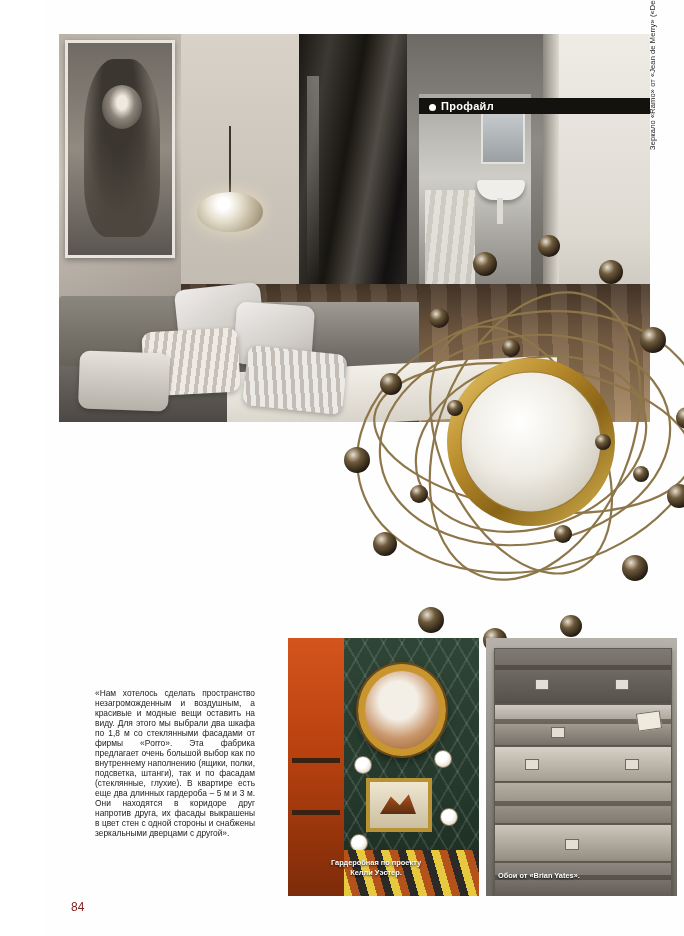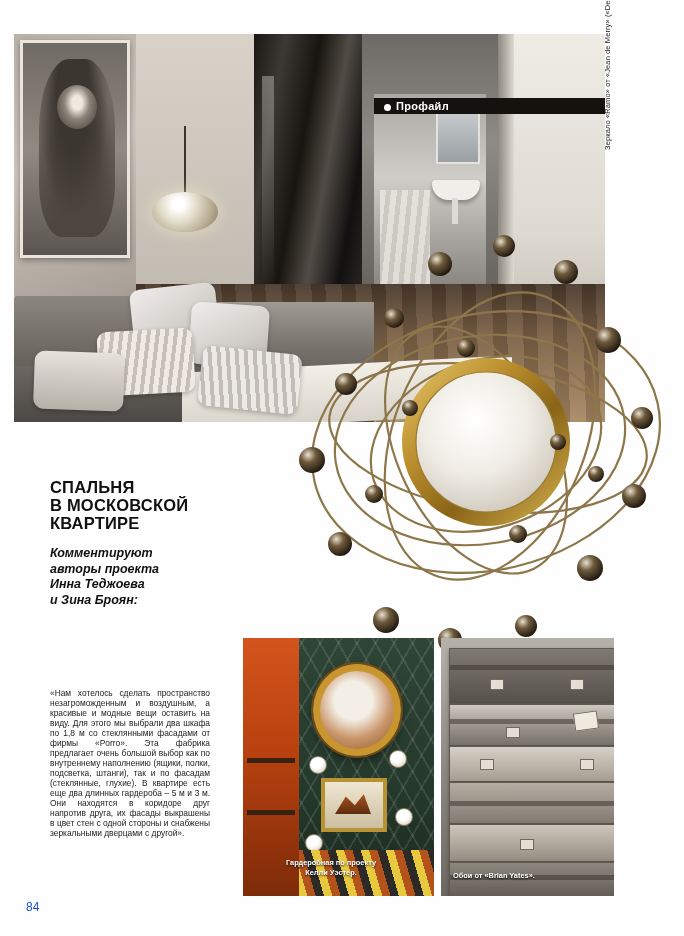--- a/index.html
+++ b/index.html
@@ -12,20 +12,21 @@
     background: #ffffff;
     font-family: "Liberation Sans", sans-serif;
     overflow: hidden;
     position: relative;
   }
 
   .page {
     position: absolute;
     inset: 0;
     background: #fefefe;
+    margin-left: 45px;
   }
 
   
   .photo-bedroom {
     position: absolute;
     left: 14px;
     top: 34px;
     width: 591px;
     height: 388px;
     overflow: hidden;
@@ -281,21 +282,21 @@
     color:#fff;font-size:7.4px;line-height:10px;font-weight:700;
     text-shadow:0 1px 2px rgba(0,0,0,.9);
     text-align:center;
   }
 
   
   .photo-suitcases {
     position: absolute;
     left: 441px;
     top: 638px;
-    width: 173px;
+    width: 191px;
     height: 258px;
     overflow: hidden;
     background: #8f8c87;
   }
   .sc-bg{
     position:absolute;inset:0;
     background:linear-gradient(180deg,#b6b2ab 0%, #8e8a83 50%, #6d6962 100%);
   }
   .case{
     position:absolute;left:8px;width:176px;
@@ -324,21 +325,21 @@
     color:#fff;font-size:7.4px;font-weight:700;
     text-shadow:0 1px 2px rgba(0,0,0,.9);
   }
 
   
   .page-number {
     position: absolute;
     left: 26px;
     bottom: 22px;
     font-size: 12px;
-    color: #1d4ed8;
+    color: #7f1d1d;
     font-weight: 400;
   }
 </style>
 </head>
 <body>
 
 <div class="page">
 
   <div class="photo-bedroom">
     <div class="bd-wall-left"></div>
@@ -426,33 +427,20 @@
       <circle cx="236" cy="398" r="11" fill="url(#bead)"></circle>
       <circle cx="160" cy="412" r="12" fill="url(#bead)"></circle>
       <circle cx="84" cy="266" r="9" fill="url(#bead)"></circle>
       <circle cx="268" cy="214" r="8" fill="url(#bead)"></circle>
       <circle cx="120" cy="180" r="8" fill="url(#bead)"></circle>
       <circle cx="228" cy="306" r="9" fill="url(#bead)"></circle>
       <circle cx="306" cy="246" r="8" fill="url(#bead)"></circle>
     </g>
   </svg>
 
-  <div class="headline">
-    <h1>
-      <span>СПАЛЬНЯ</span><br>
-      <span>В МОСКОВСКОЙ</span><br>
-      <span>КВАРТИРЕ</span>
-    </h1>
-    <div class="sub">
-      <span>Комментируют</span><br>
-      <span>авторы проекта</span><br>
-      <span>Инна Теджоева</span><br>
-      <span>и Зина Броян:</span>
-    </div>
-  </div>
 
   <div class="body-col">
     <p>«Нам хотелось сделать пространство незагроможденным и воздушным, а красивые и модные вещи оставить на виду. Для этого мы выбрали два шкафа по 1,8 м со стеклянными фасадами от фирмы «Рorro». Эта фабрика предлагает очень большой выбор как по внутреннему наполнению (ящики, полки, подсветка, штанги), так и по фасадам (стеклянные, глухие). В квартире есть еще два длинных гардероба – 5 м и 3 м. Они находятся в коридоре друг напротив друга, их фасады выкрашены в цвет стен с одной стороны и снабжены зеркальными дверцами с другой».</p>
   </div>
 
   <div class="photo-wardrobe">
     <div class="wd-wallpaper"></div>
     <div class="wd-left-orange">
       <div class="wd-left-shelf"></div>
       <div class="wd-left-shelf2"></div>

